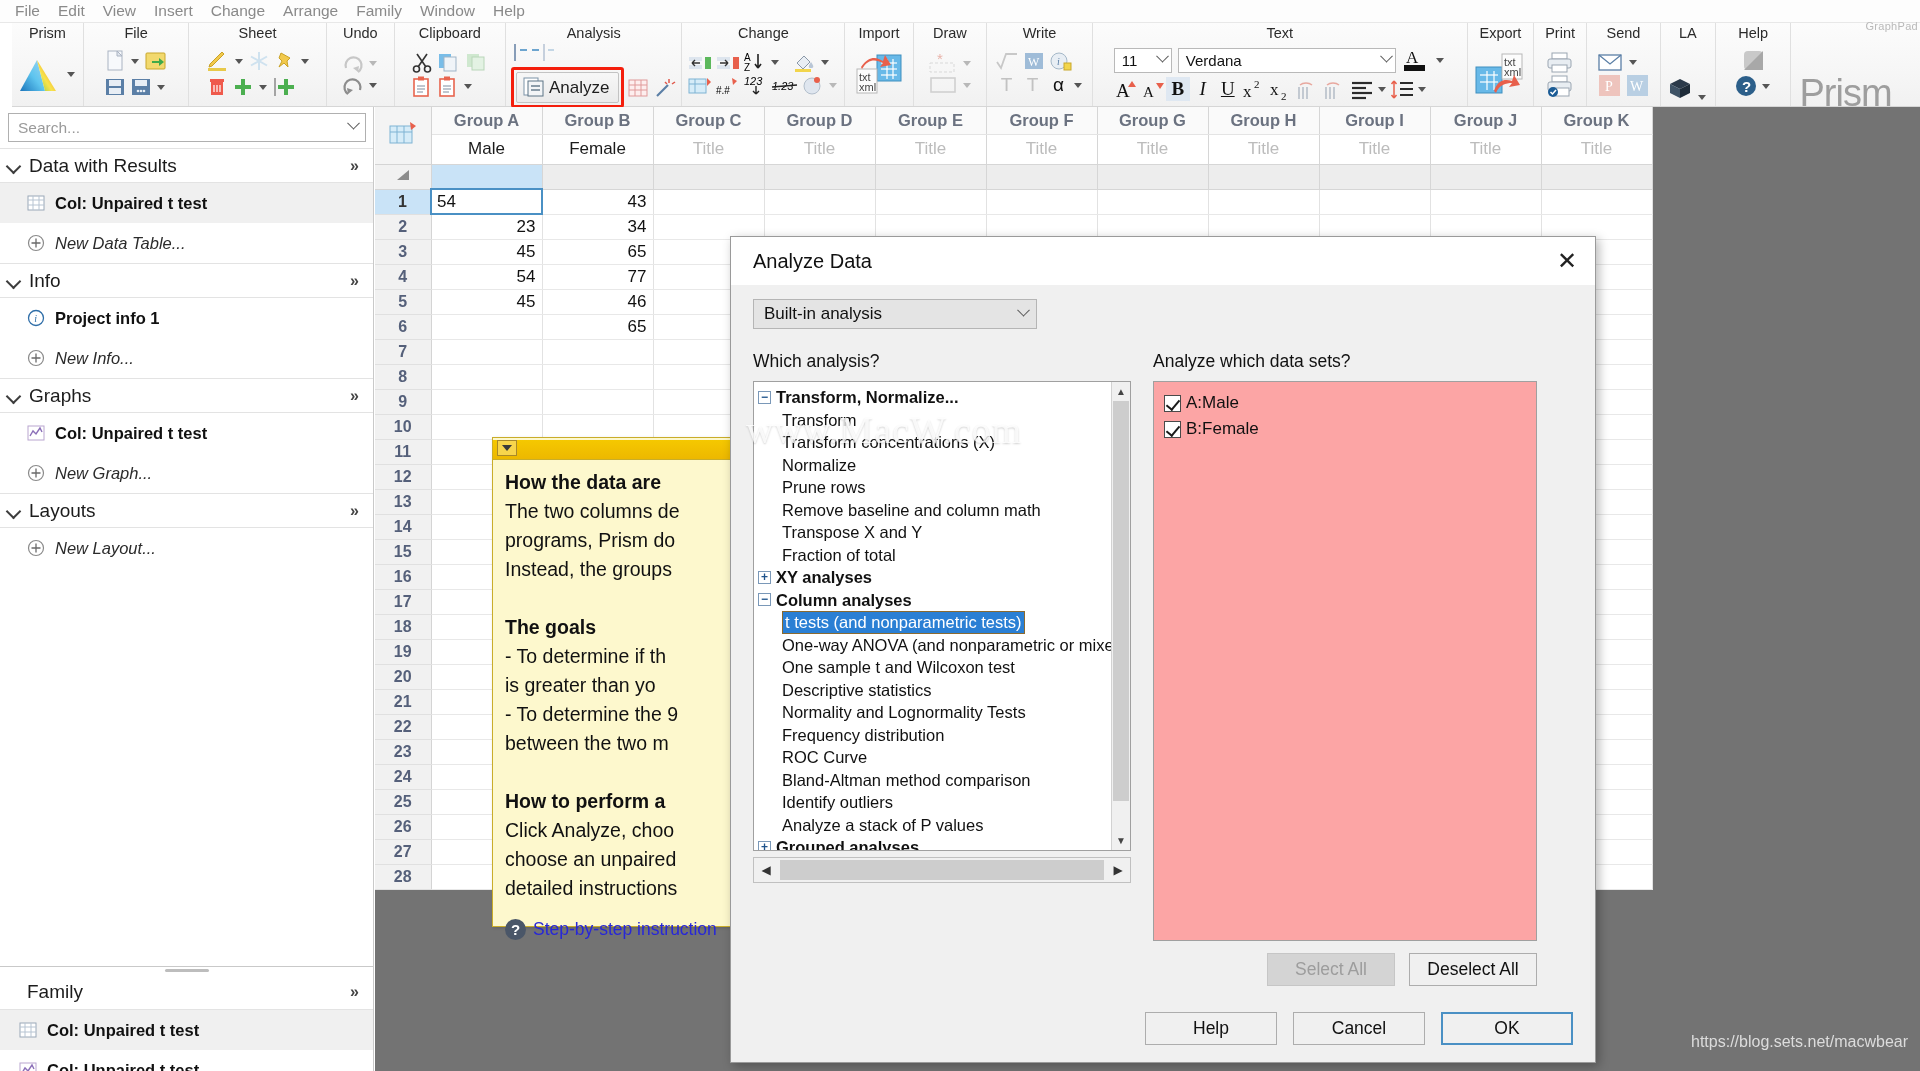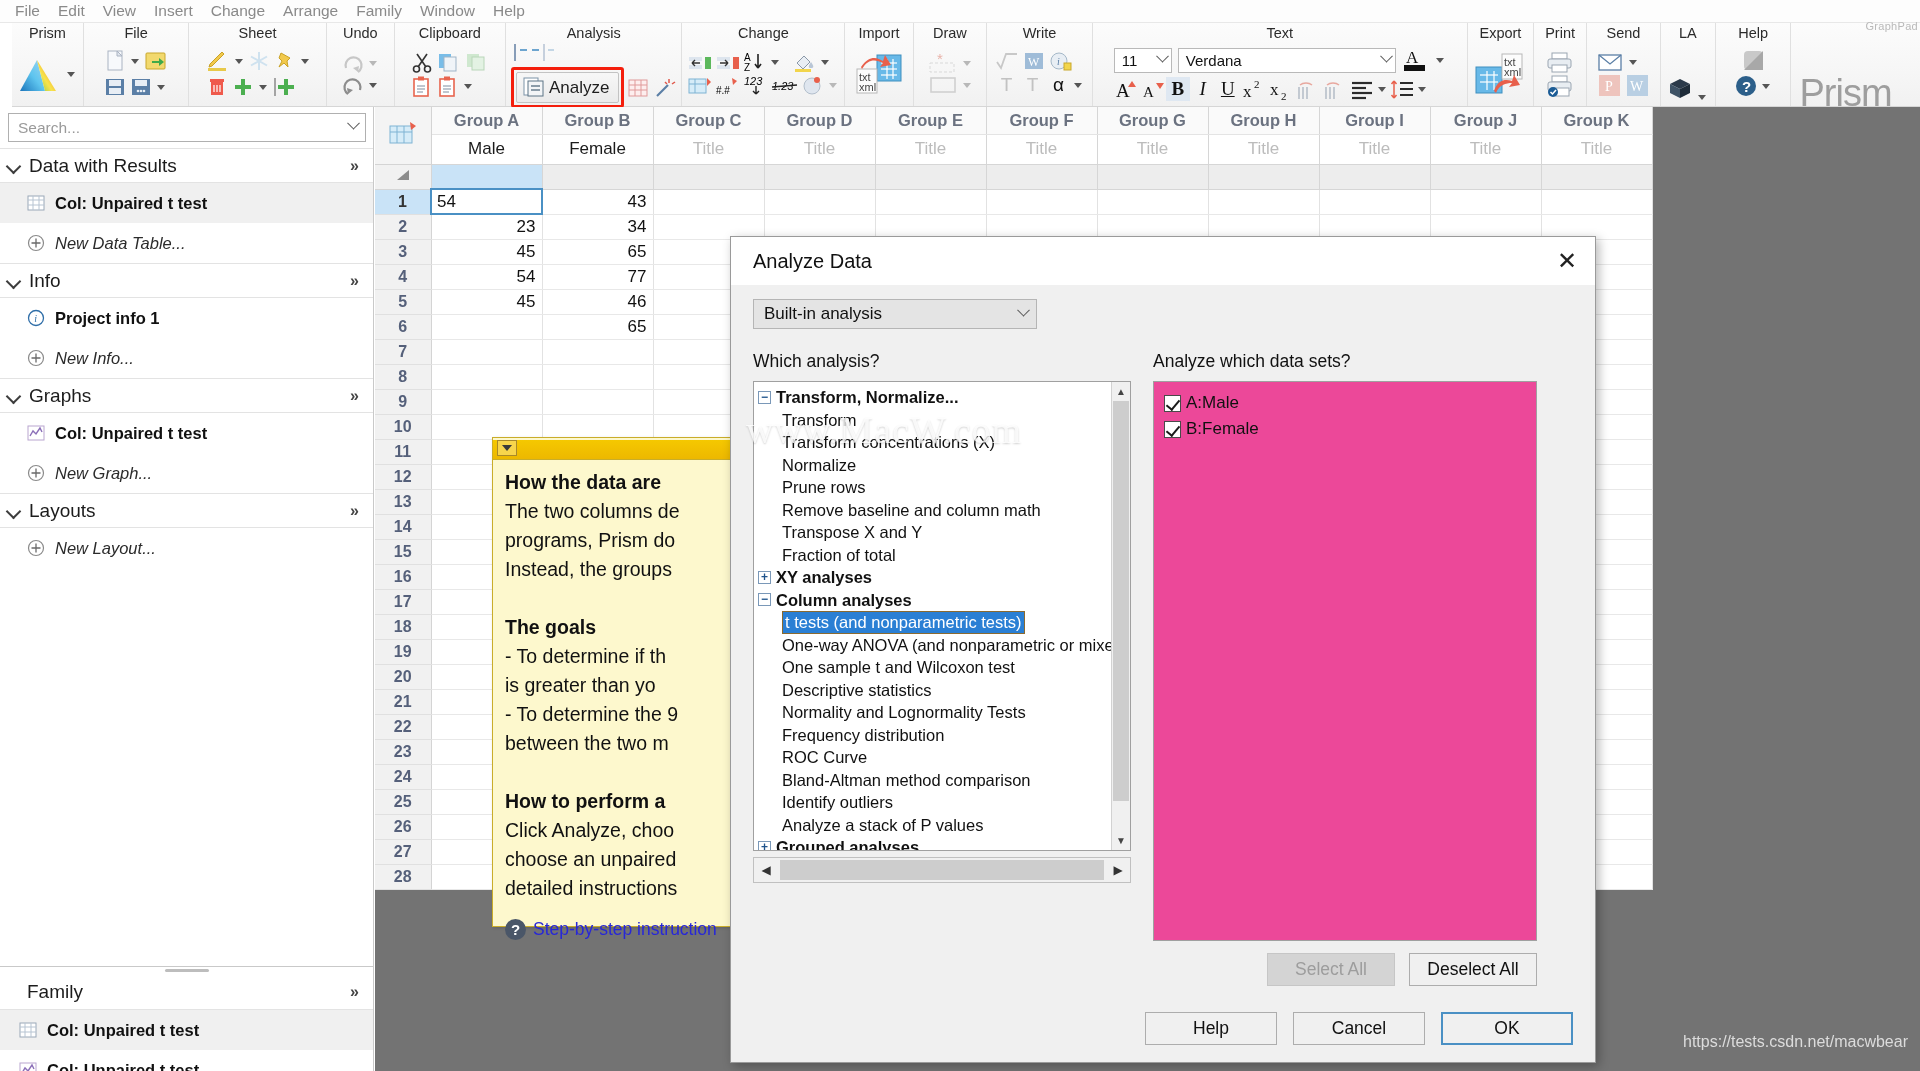--- a/index.html
+++ b/index.html
@@ -195,21 +195,21 @@
   }
   .ts-arrow { height:19px; display:flex;align-items:center;justify-content:center;font-size:10px;color:#444;}
   .ts-thumb { position:absolute; left:1px; right:1px; top:19px; height:400px; background:#cdcdcd;}
   .hscrollbar {
     margin-top: 6px; height:26px; background:#f0f0f0; border:1px solid #c0c0c0;
     display:flex; align-items:center; justify-content:space-between;
   }
   .hs-arrow{ width:24px;text-align:center;font-size:12px;color:#333;}
   .hs-thumb{ flex:1; margin:2px; height:20px; background:#cdcdcd;}
   .dsbox {
-    height: 560px; background:#ec4899; border:1px solid #a0a0a0; padding:8px 8px 0 10px;
+    height: 560px; background:#fca5a5; border:1px solid #a0a0a0; padding:8px 8px 0 10px;
     font-size:17px; color:#111;
   }
   .dsrow{ display:flex; align-items:center; height:26px; gap:5px;}
   .cbx{ width:17px;height:17px;border:1px solid #4a4a4a;background:#fff; position:relative; flex:none;}
   .cbx::after{
     content:""; position:absolute; left:4px; top:1px; width:6px;height:11px;
     border-right:2px solid #1a1a1a; border-bottom:2px solid #1a1a1a; transform:rotate(40deg);
   }
   .selbtns{ display:flex; justify-content:flex-end; gap:14px; margin-top:12px;}
   .btn {
@@ -1627,14 +1627,14 @@
       </div>
     </div>
     <div class="dlg-footer">
       <div class="btn">Help</div>
       <div class="btn">Cancel</div>
       <div class="btn primary">OK</div>
     </div>
   </div>
 
   <div class="wm-mac">www.MacW.com</div>
-  <div class="wm-url">https://tests.csdn.net/macwbear</div>
+  <div class="wm-url">https://blog.sets.net/macwbear</div>
 </div>
 
 </body></html>

